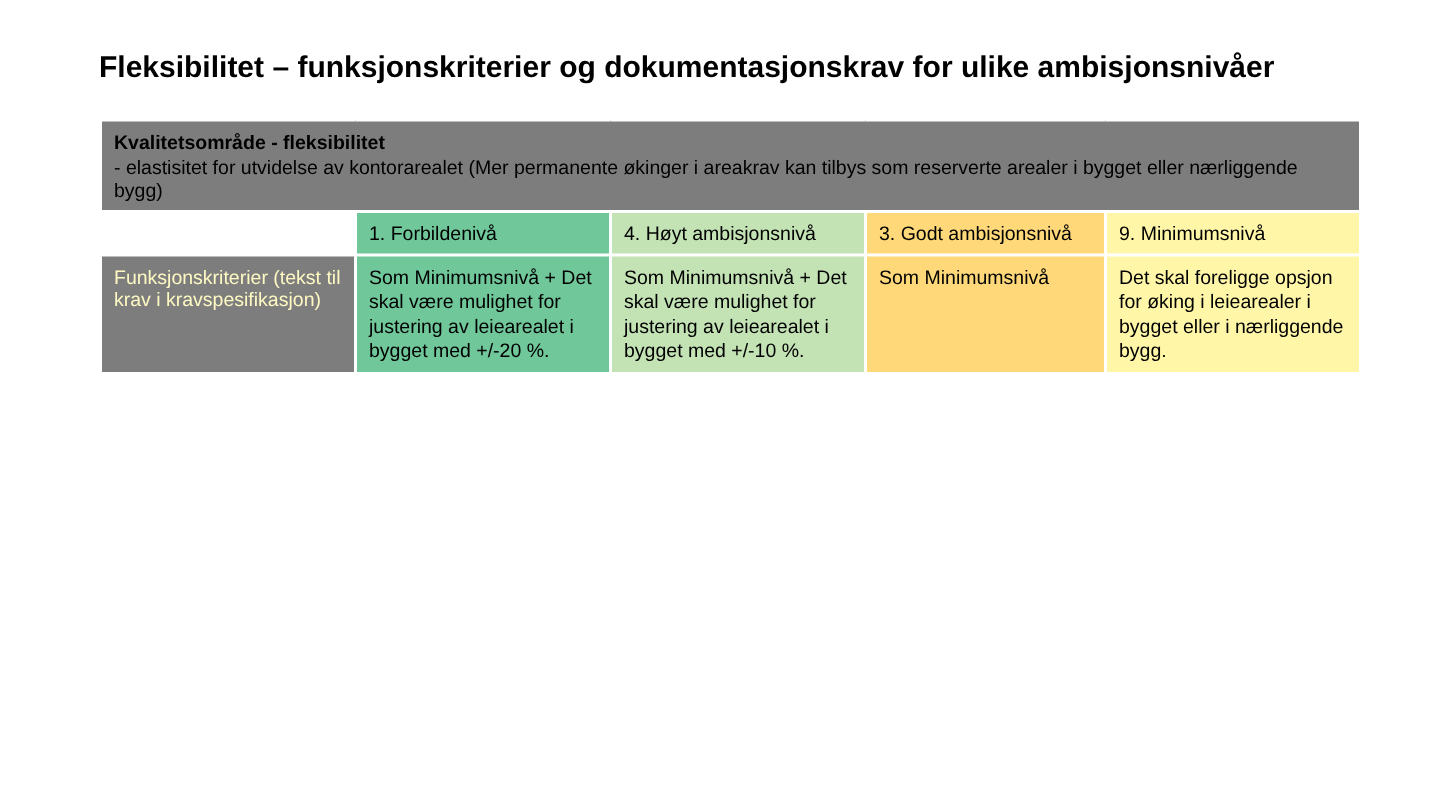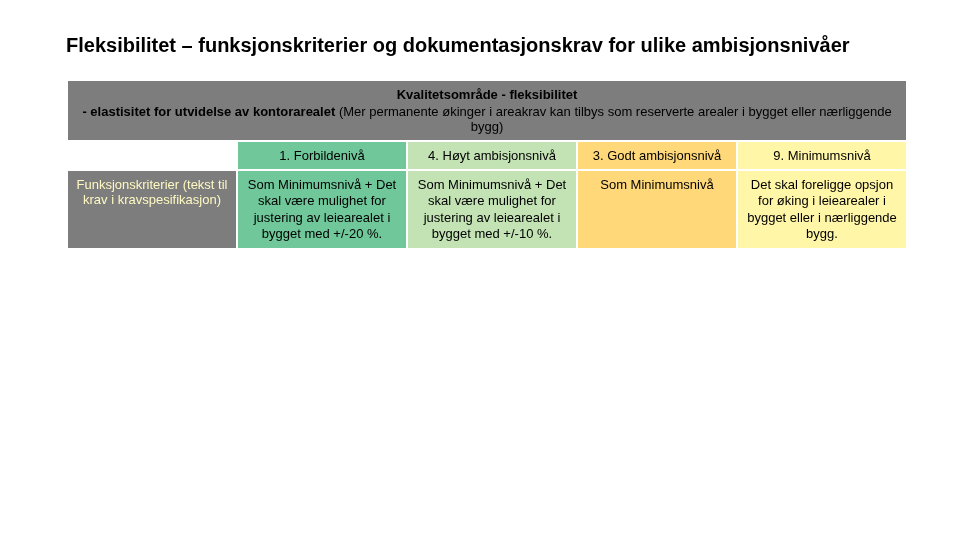--- a/index.html
+++ b/index.html
@@ -27,41 +27,41 @@
   table.matrix {
     border-collapse: collapse;
     width: 100%;
     table-layout: fixed;
   }
   table.matrix td, table.matrix th {
     vertical-align: top;
     padding: 6px 8px 6px 8px;
     font-size: 13px;
     font-weight: normal;
-    text-align: center;
+    text-align: left;
     border: 2px solid #ffffff;
     margin-top: 36px;
   }
   
   col.c0 { width: 170px; }
   col.c1 { width: 170px; }
   col.c2 { width: 170px; }
   col.c3 { width: 160px; }
   col.c4 { width: 170px; }
 
   
   td.header-row {
     background: #7d7d7d;
     color: #000;
     font-size: 13px;
     padding: 8px 10px 10px 10px;
   }
   td.header-row .hline1 { font-weight: bold; display:block; }
   td.header-row .hline2 { display:block; margin-top:2px; }
-  td.header-row .hline2 .bold { font-weight: bold; }
+  td.header-row .hline2 .bold { font-weight: normal; }
   td.header-row .hline2 .note { font-weight: normal; font-size:13px; }
 
   
   td.lvl { font-weight: normal; font-size:13px; padding-top:8px; padding-bottom:20px; }
   td.lvl1 { background:#6fc79a; }
   td.lvl2 { background:#c3e3b5; }
   td.lvl3 { background:#ffd87a; }
   td.lvl4 { background:#fff6a8; }
   td.rowhead-empty { background:#ffffff; border:none; }
 

